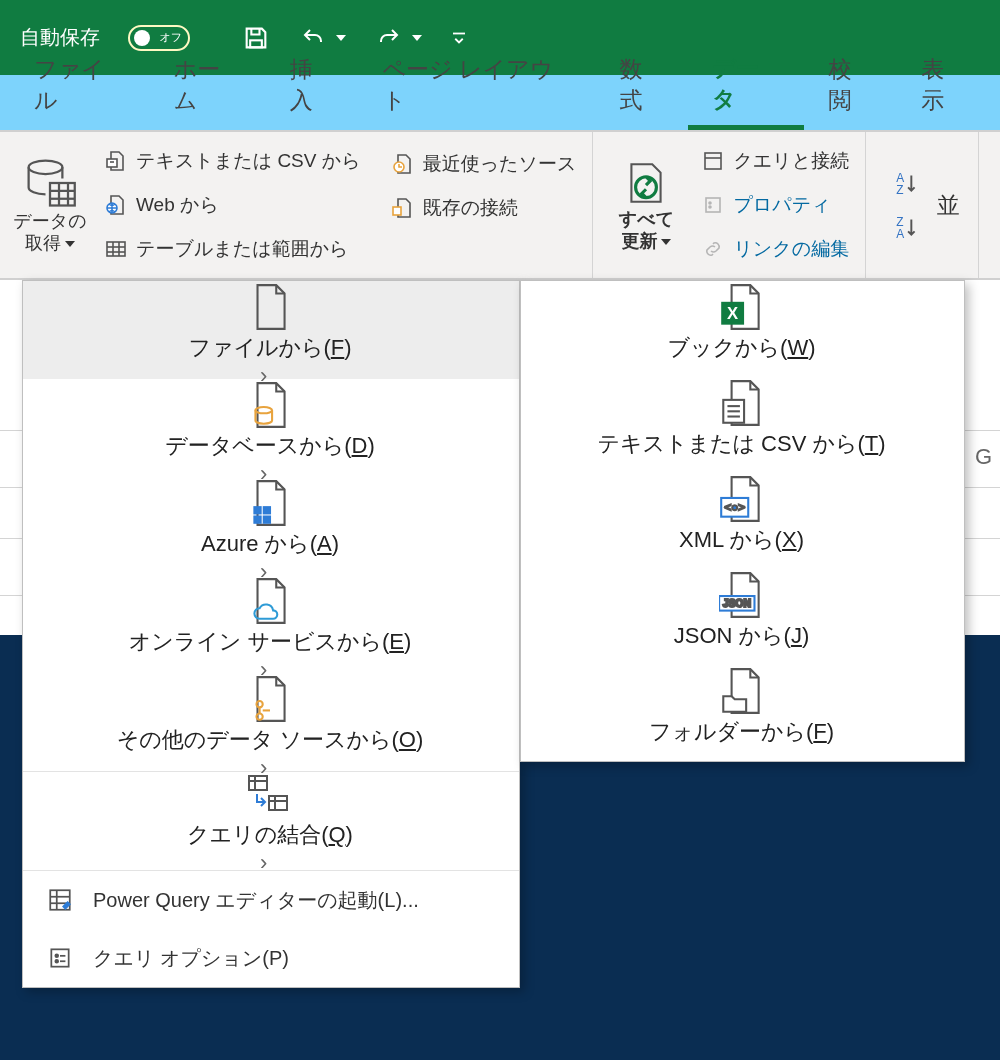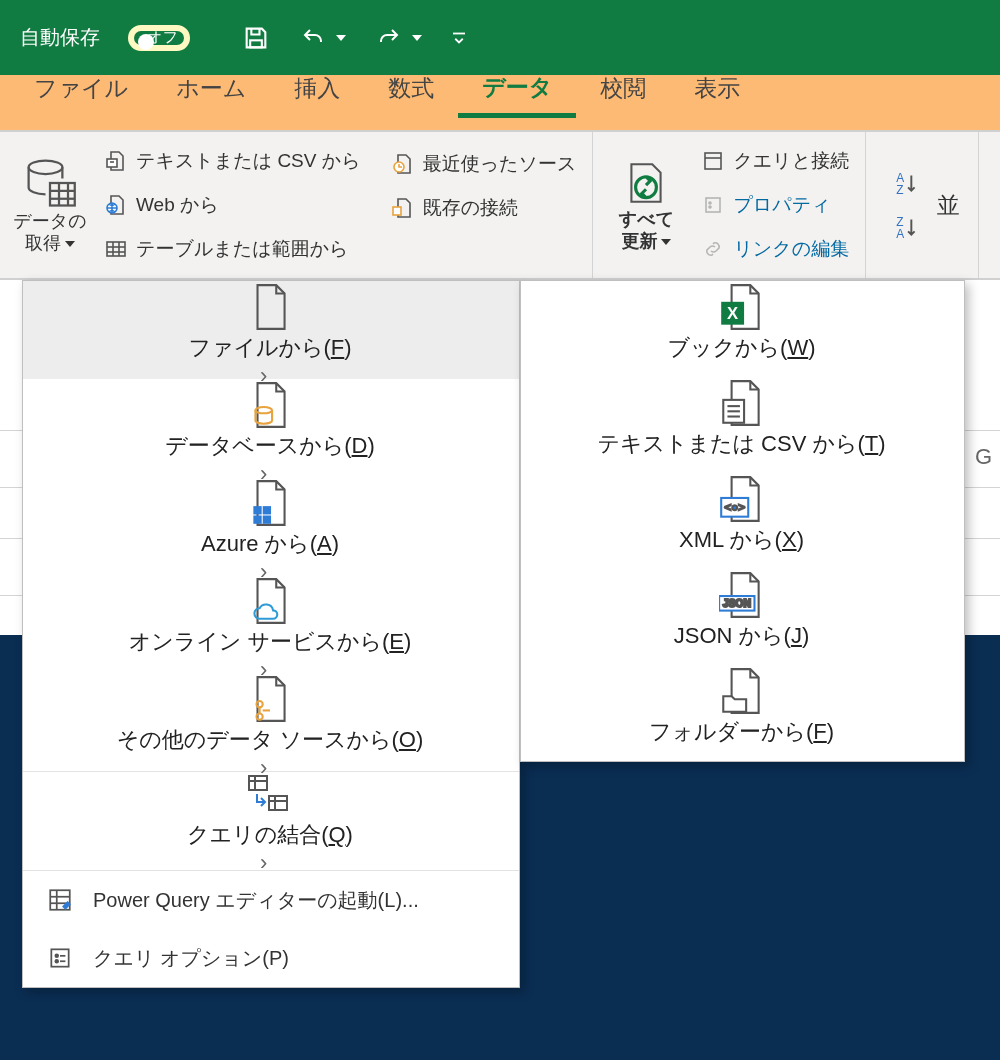--- a/index.html
+++ b/index.html
@@ -17,38 +17,38 @@
     background: #107c41;
     height: 75px;
     display: flex;
     align-items: center;
     padding: 0 20px;
     gap: 28px;
     color: #fff;
   }
   .autosave-label { font-size: 20px; }
   .autosave-toggle {
-    width: 62px; height: 26px; border: 6px solid #fef9c3; border-radius: 13px;
+    width: 62px; height: 26px; border: 2px solid #fef9c3; border-radius: 13px;
     display: flex; align-items: center; justify-content: flex-end;
-    padding: 0 6px 0 0; font-size: 15px; position: relative;
+    padding: 0 6px 0 0; font-size: 11px; position: relative;
   }
   .autosave-toggle::before {
     content: ""; position: absolute; left: 4px; top: 3px;
     width: 16px; height: 16px; border-radius: 50%; background: #fff;
   }
   .qat { display: flex; align-items: center; gap: 28px; margin-left: 24px; }
   .qat svg { display: block; }
 
   
   .ribbon-tabs {
-    background: #fdba74;
+    background: #7dd3fc;
     height: 57px;
     display: flex;
     align-items: flex-end;
-    padding: 12px 10px;
+    padding: 0 10px;
     border-bottom: 2px solid #d0d0d0;
   }
   .tab {
     padding: 12px 24px 14px 24px;
     font-size: 23px;
     color: #444;
     cursor: pointer;
   }
   .tab.active {
     color: #107c41;
@@ -177,20 +177,21 @@
           <polyline points="7 13 12 18 17 13"></polyline>
       </svg>
     </span>
   </div>
 </div>
 
 <div class="ribbon-tabs">
   <div class="tab">ファイル</div>
   <div class="tab">ホーム</div>
   <div class="tab">挿入</div>
+  <div class="tab">ページ レイアウト</div>
   <div class="tab">数式</div>
   <div class="tab active">データ</div>
   <div class="tab">校閲</div>
   <div class="tab">表示</div>
 </div>
 
 <div class="ribbon">
   <div class="group">
     <div class="bigbtn">
       <svg width="54" height="54" viewBox="0 0 48 48">

